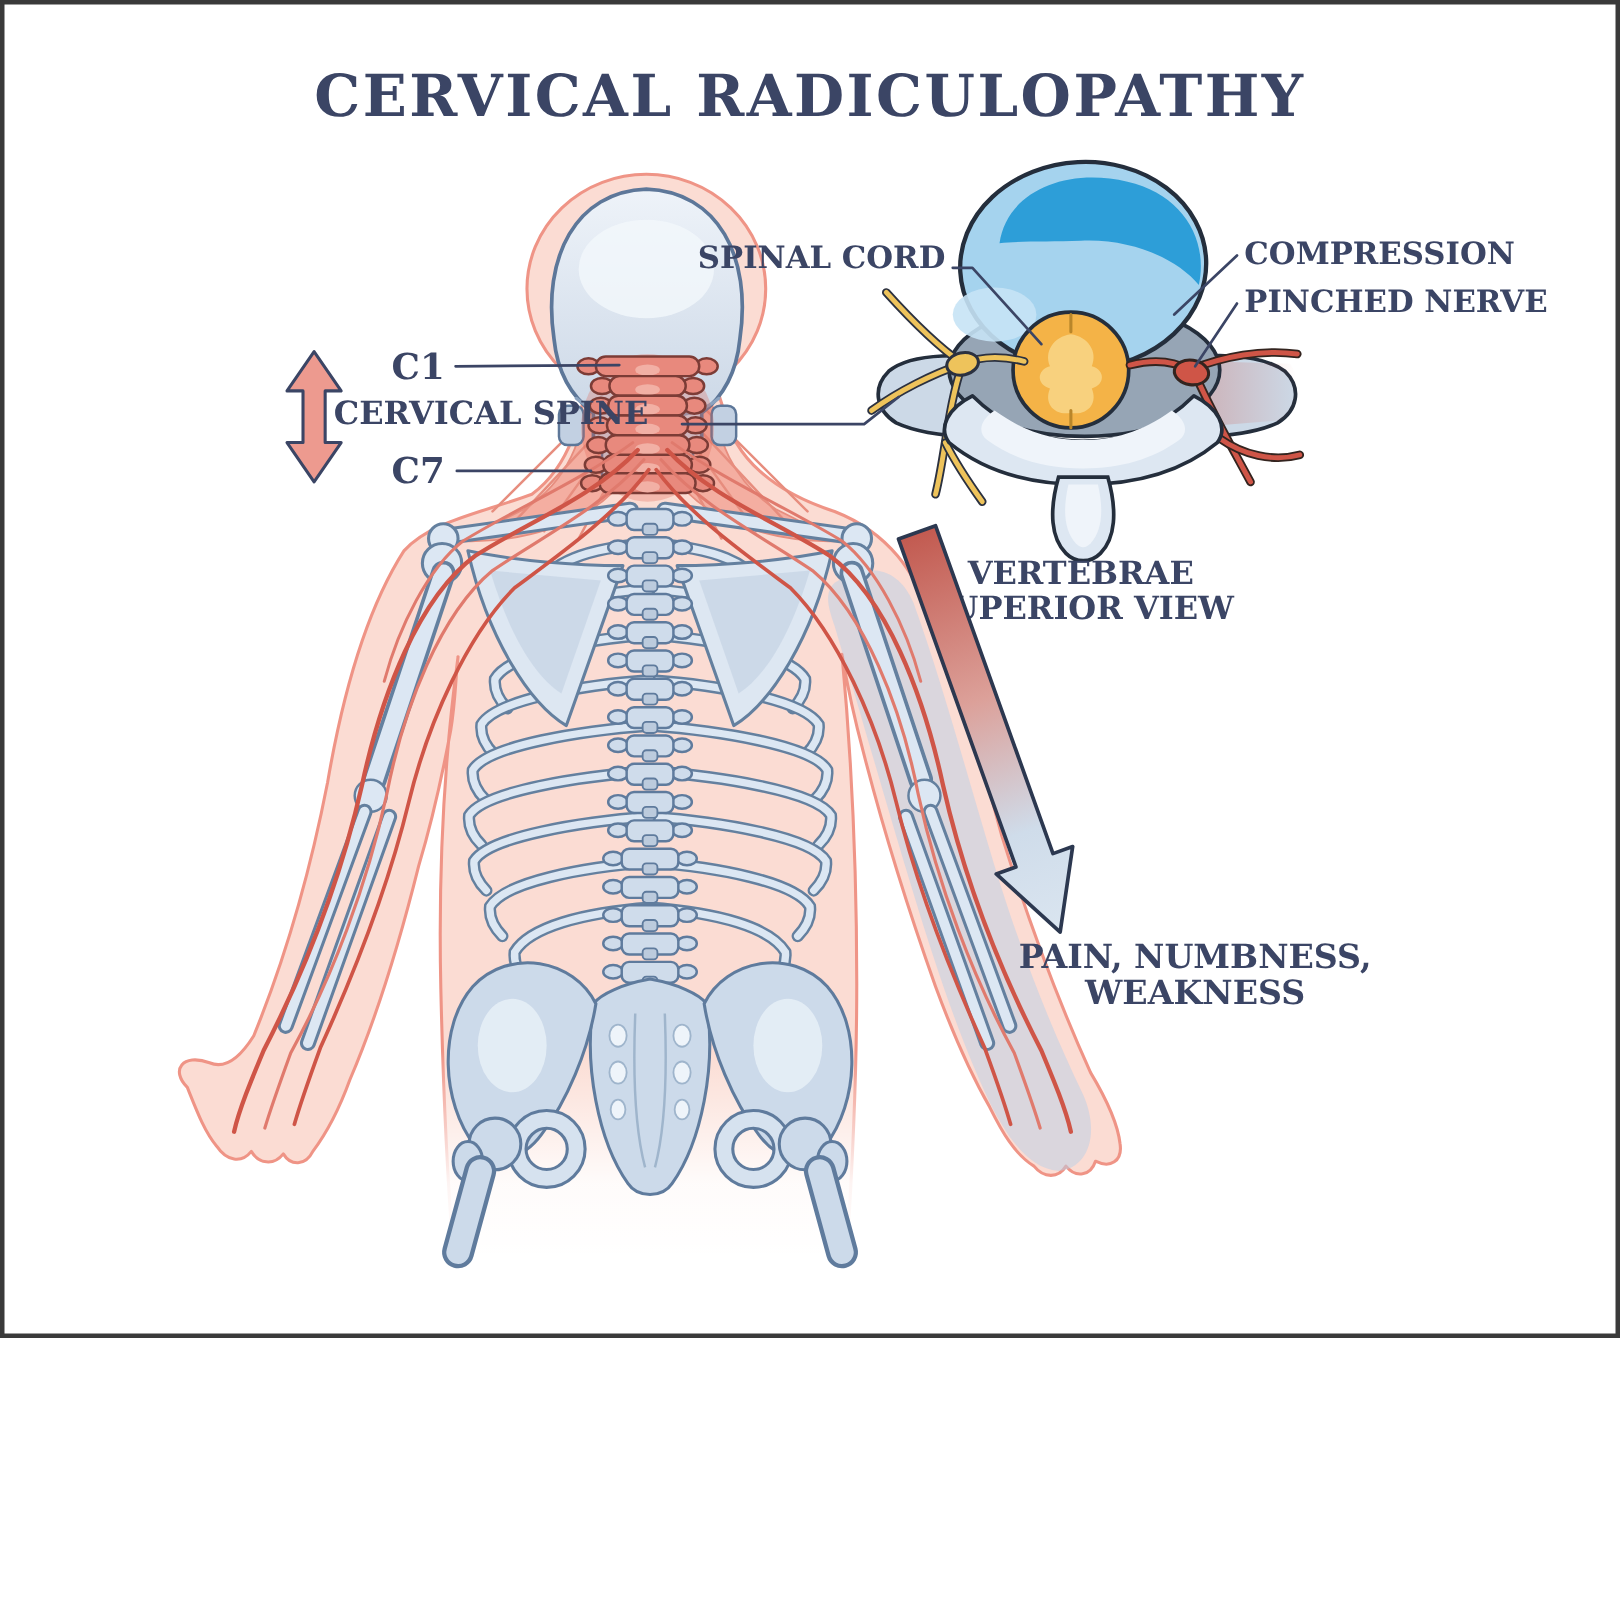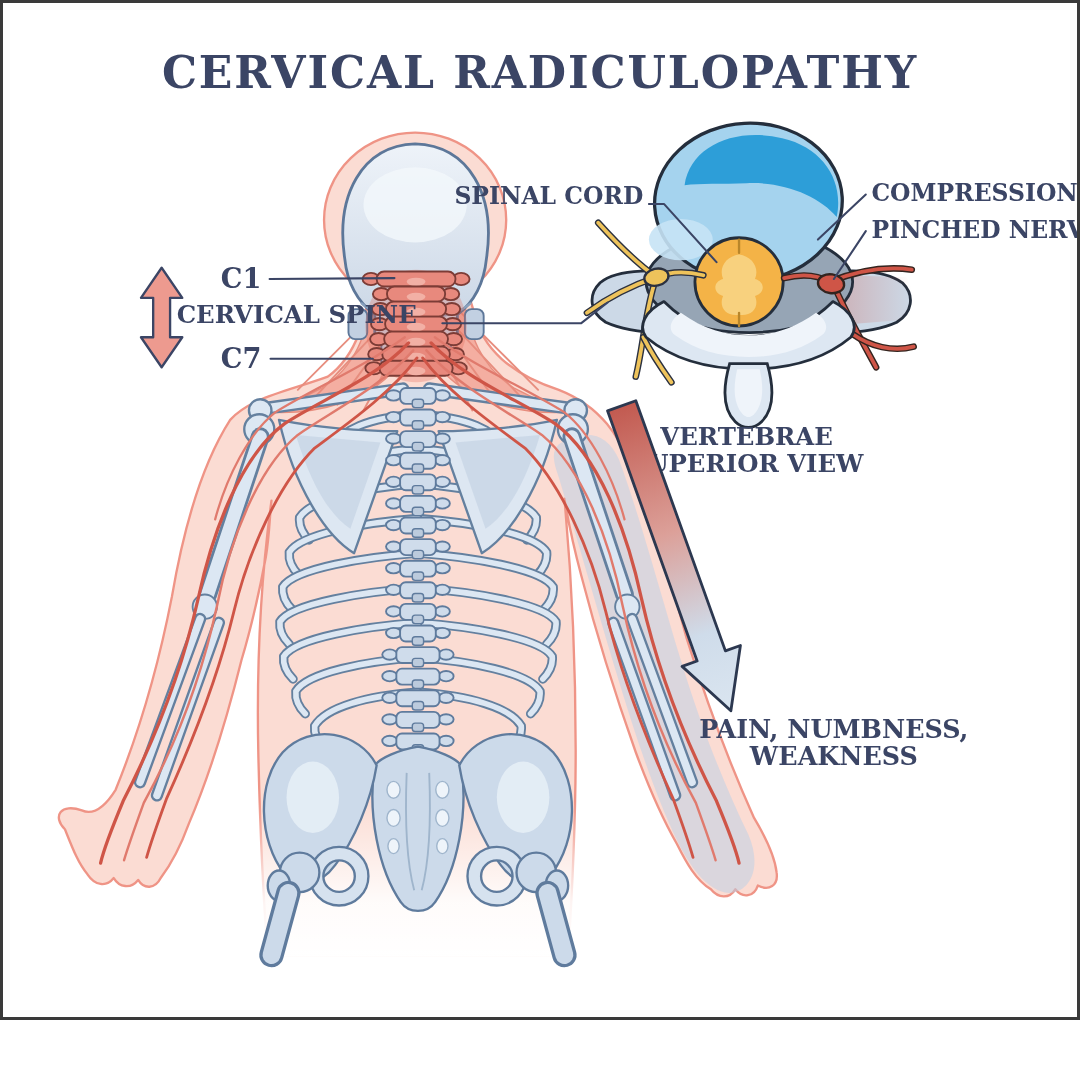--- a/index.html
+++ b/index.html
@@ -1,17 +1,17 @@
 <!DOCTYPE html>
 <html style="--title-text: #3b4565; --label-text: #3b4565; --body-pink: #fbdcd3; --body-outline: #ef9486; --muscle-pink: #f4aea1; --bone-fill: #dce7f3; --bone-outline: #64809f; --spine-highlight: #e8897d; --spine-highlight-outline: #7c3c36; --nerve-red: #cf5547; --nerve-red-light: #e07a6d; --disc-blue: #a5d3ee; --disc-core: #2d9ed8; --cord-orange: #f4b347; --canal-gray: #96a5b5; --arrow-salmon: #ed9a8f; --inset-outline: #242e3c;"><head>
 <meta charset="utf-8">
 <style>
   html,body{margin:0;padding:0;background:#ffffff;}
   .canvas{
-    position:relative;width:1080px;height:1020px;box-sizing:border-box;
+    position:relative;width:1080px;height:892px;box-sizing:border-box;
     background:#ffffff;border:3px solid #3a3a3a;overflow:hidden;
     font-family:"DejaVu Serif",serif;
   }
   svg{display:block;width:100%;height:100%;}
   .ttl{font-family:"DejaVu Serif",serif;font-weight:bold;font-size:47px;
        letter-spacing:2px;fill:var(--title-text,#3b4565);}
   .lbl{font-family:"DejaVu Serif",serif;font-weight:bold;fill:var(--label-text,#3b4565);}
   .lbl.big{font-size:29px;}
   .lbl.mid{font-size:26px;}
   .lbl.inset{font-size:25px;}

